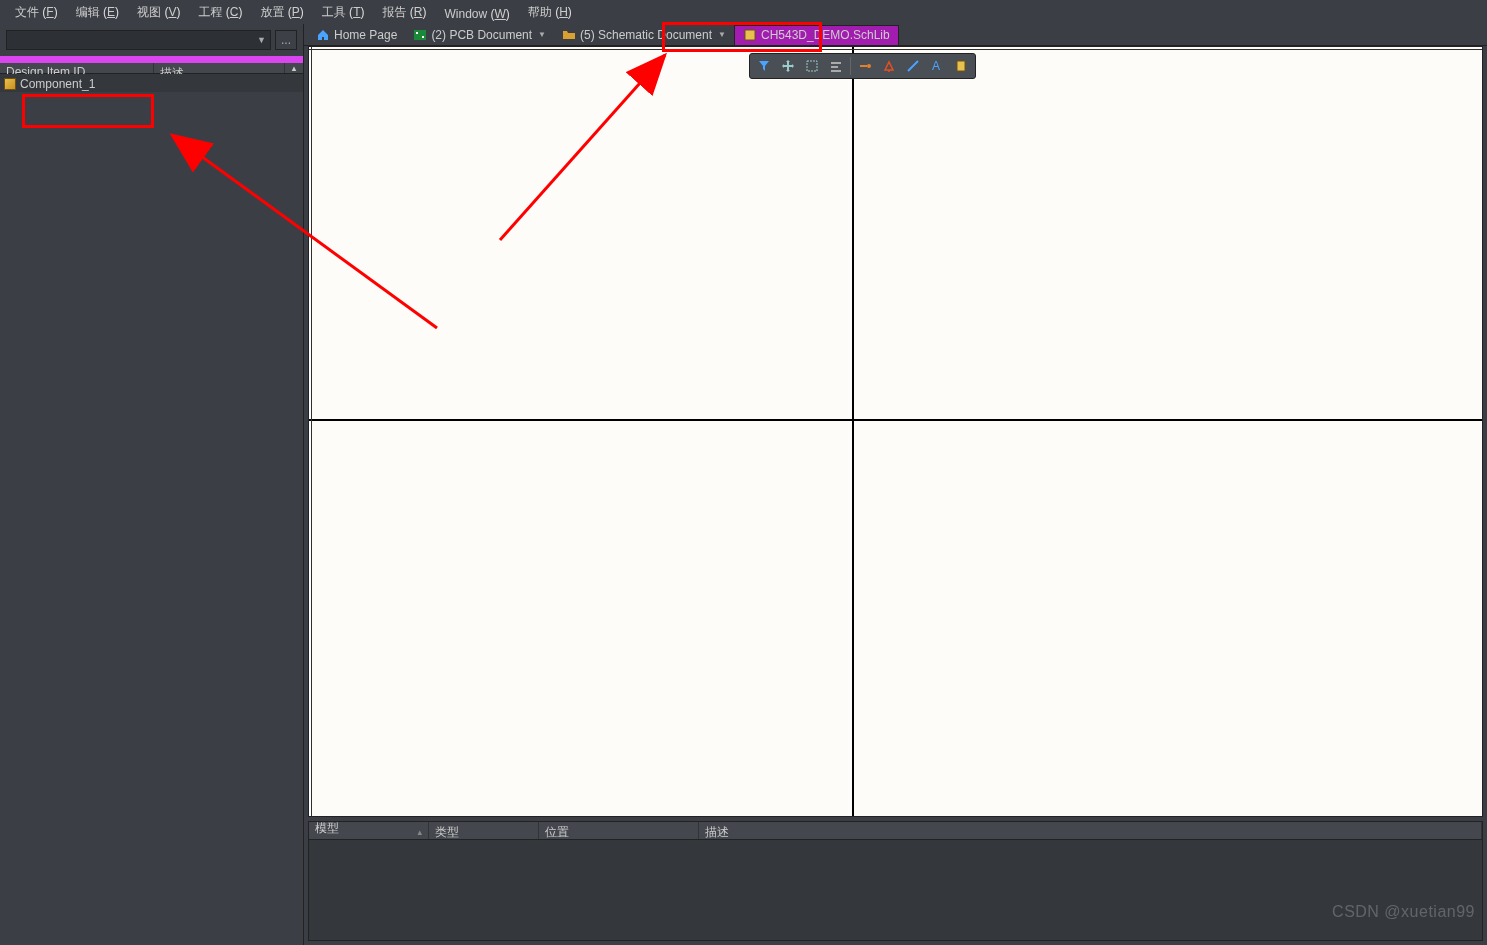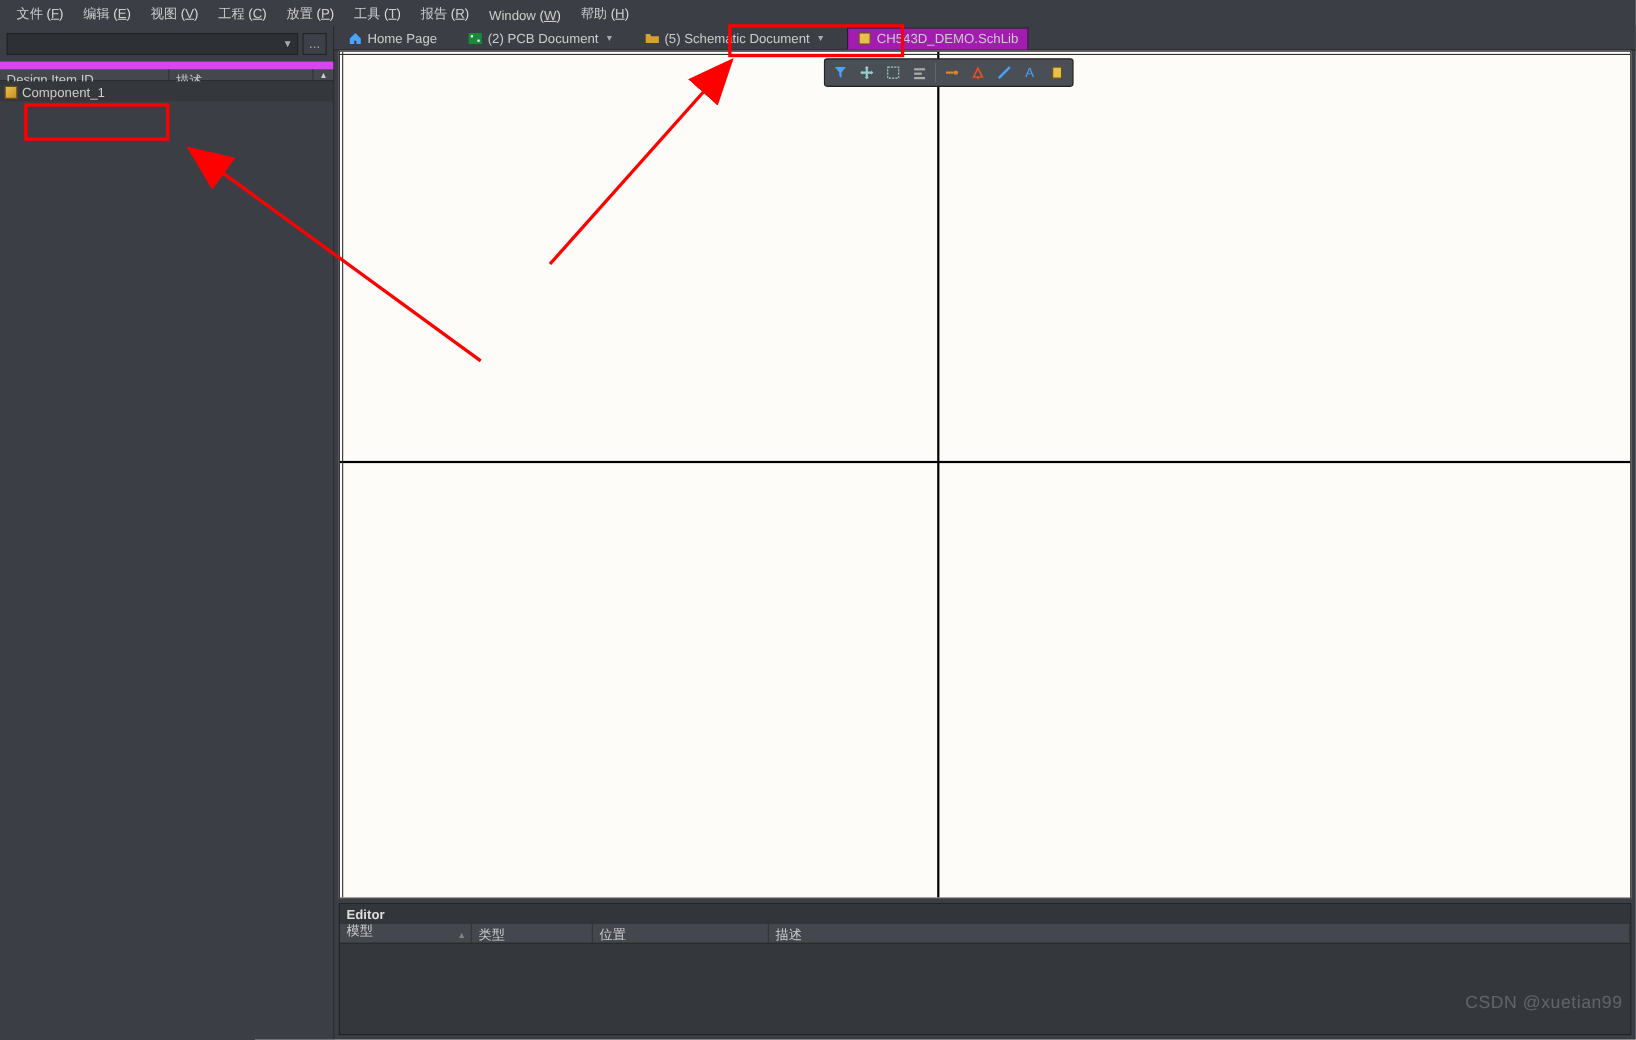--- a/index.html
+++ b/index.html
@@ -32,21 +32,21 @@
   .grid-body { flex:1; background:#3b3f45; overflow:auto; }
   .grid-row { height:18px; display:flex; align-items:flex-end; background:#34373c; }
   .grid-row .cell { padding:1px 4px; display:flex; align-items:center; gap:4px; }
   .comp-icon { width:12px; height:12px; background:linear-gradient(135deg,#e8c050,#c89020); border:1px solid #705010; }
 
   
   .annot-box { position:absolute; border:3px solid #ff0000; pointer-events:none; }
 
   
   .right-area { flex:1; display:flex; flex-direction:column; background:#3b3f45; }
-  .doc-tabs { height:22px; background:#3b3f45; display:flex; align-items:center; padding:0 4px; gap:12px; border-bottom:1px solid #222; }
+  .doc-tabs { height:22px; background:#3b3f45; display:flex; align-items:center; padding:0 4px; gap:0; border-bottom:1px solid #222; }
   .doc-tab { height:20px; display:flex; align-items:center; padding:0 8px; gap:4px; color:#dcdcdc; }
   .doc-tab.active { background:#a21caf; border:1px solid #222; border-bottom:none; }
   .doc-tab .idrop { font-size:8px; color:#aaa; margin-left:2px; }
   .tab-ico { width:14px; height:14px; display:flex; align-items:center; justify-content:center; }
 
   .canvas-wrap { flex:1; position:relative; background:#fdfcf8; margin:0 4px; border:1px solid #222; overflow:hidden; }
   .canvas-wrap .vline { position:absolute; top:0; bottom:0; width:1px; background:#303030; }
   .canvas-wrap .hline { position:absolute; left:0; right:0; height:1px; background:#303030; }
   .canvas-wrap .vline.thick { width:2px; background:#000; }
   .canvas-wrap .hline.thick { height:2px; background:#000; }
@@ -207,21 +207,20 @@
           </div>
         <div class="tbtn">
             <svg width="14" height="14" viewBox="0 0 14 14">
               <rect x="3" y="2" width="8" height="10" fill="#e8c050" stroke="#705010"></rect>
             </svg>
           </div>
       </div>
     </div>
 
     <div class="editor-panel">
-      <div class="editor-title">Editor</div>
       <div class="editor-head">
         <div class="ecol c1">
             <span>模型</span>
             <span style="font-size:9px;color:#888">▴</span>
           </div>
         <div class="ecol c2">类型</div>
         <div class="ecol c3">位置</div>
         <div class="ecol c4">描述</div>
       </div>
       <div class="editor-body"></div>

